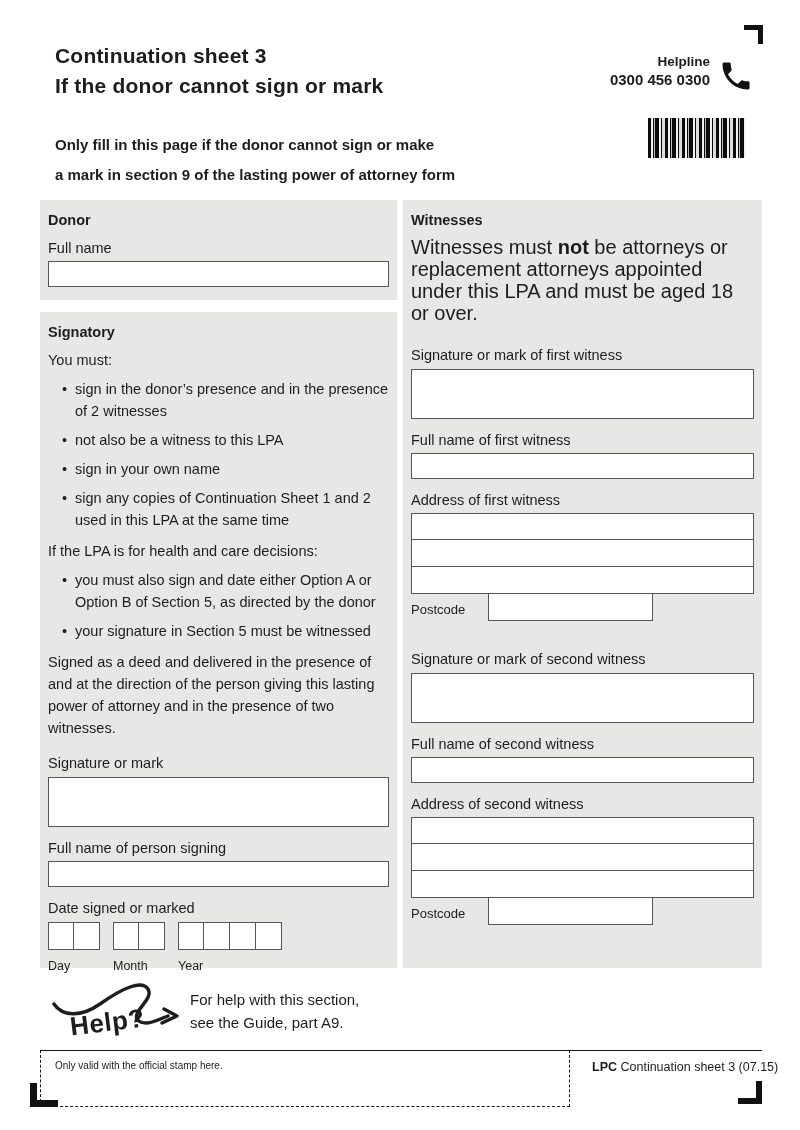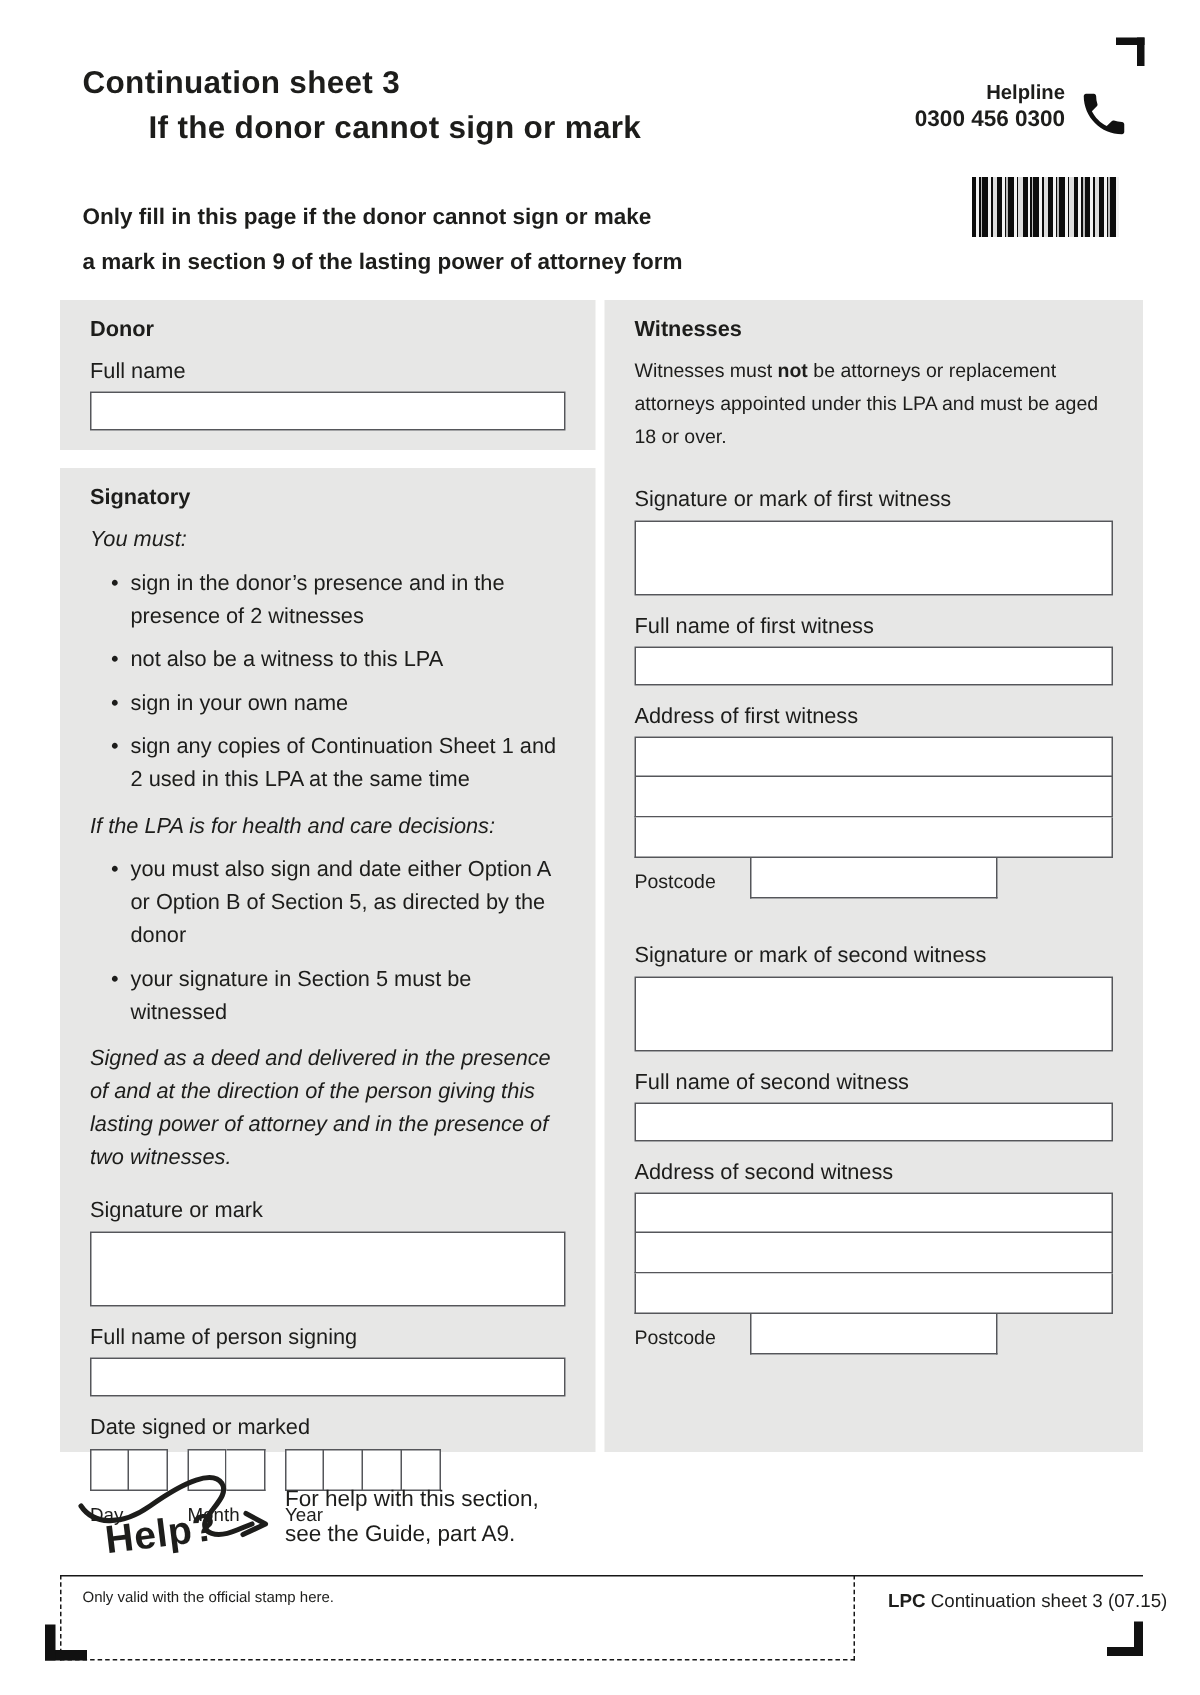--- a/index.html
+++ b/index.html
@@ -7,44 +7,44 @@
   body {
     width:800px; height:1130px; position:relative;
     font-family:"Liberation Sans", sans-serif;
     color:#1d1d1b;
     overflow:hidden;
   }
   .abs { position:absolute; }
 
   
   .title1 { left:55px; top:44px; font-size:21px; font-weight:700; letter-spacing:0.2px; }
-  .title2 { left:55px; top:74px; font-size:21px; font-weight:700; letter-spacing:0.2px;margin-left:44px; }
+  .title2 { left:55px; top:74px; font-size:21px; font-weight:700; letter-spacing:0.2px; }
   .helpline { left:520px; top:53px; width:190px; text-align:right; line-height:18px; }
   .helpline .hl1 { font-size:13.5px; font-weight:700; display:block; }
   .helpline .hl2 { font-size:15px; font-weight:700; display:block; }
   .phone-wrap { left:718px; top:58px; width:36px; height:36px; }
   .phone-wrap svg { width:100%; height:100%; }
   .corner-tr { left:744px; top:25px; width:19px; height:19px;
                border-top:5px solid #111; border-right:5px solid #111; }
   .barcode { left:648px; top:118px; width:98px; height:40px;
     background:repeating-linear-gradient(90deg,
       #0c0c0c 0 3px, #f2f2f2 3px 5px, #0c0c0c 5px 6px, #bbb 6px 7px,
       #0c0c0c 7px 11px, #f2f2f2 11px 13px, #0c0c0c 13px 14px, #ddd 14px 17px); }
   .intro { left:55px; top:130px; font-size:15px; font-weight:700; line-height:30px; }
   .intro span { display:block; }
 
   
-  .panel { background:#e7e7e6; padding:12px 20px; }
+  .panel { background:#e7e7e6; padding:12px 8px; }
   .donor-panel      { left:40px;  top:200px; width:357px; height:100px; }
   .signatory-panel  { left:40px;  top:312px; width:357px; height:656px; }
   .witnesses-panel  { left:403px; top:200px; width:359px; height:768px; }
 
   .sec-title { font-size:14.5px; font-weight:700; }
   .lbl { font-size:14.5px; font-weight:400; }
-  .txt { font-size:14.5px; line-height:22px;font-style:italic; }
+  .txt { font-size:14.5px; line-height:22px; }
 
   .input {
     display:block; width:100%; height:26px; background:#fff;
     border:1px solid #55565a; margin-top:5px;
     font:inherit; font-size:14px; padding:0 6px; outline:none;
   }
   .sigbox { width:100%; height:50px; background:#fff; border:1px solid #55565a; margin-top:6px; }
 
   
   .signatory-panel .sec-title { margin-bottom:9px; }
@@ -58,21 +58,21 @@
   .date-row { display:flex; gap:13px; margin-top:6px; }
   .cells { display:flex; }
   .cell { width:26px; height:28px; background:#fff; border:1px solid #55565a; border-left:none; }
   .cell:first-child { border-left:1px solid #55565a; }
   .dmy-row { position:relative; height:18px; margin-top:9px; font-size:12.5px; }
   .dmy-day { position:absolute; left:0; }
   .dmy-month { position:absolute; left:65px; }
   .dmy-year { position:absolute; left:130px; }
 
   
-  .wit-note { font-size:13px; line-height:22px; margin-top:8px; }
+  .wit-note { font-size:20px; line-height:22px; margin-top:8px; }
   .wit-note b { font-weight:700; }
   .wit-gap { height:10px; }
   .addr-row { width:100%; height:27px; background:#fff; border:1px solid #55565a; border-top:none; }
   .addr-rows { margin-top:5px; }
   .addr-rows .addr-row:first-child { border-top:1px solid #55565a; }
   .postcode-row { display:flex; align-items:center; }
   .postcode-lbl { font-size:13px; width:65px; padding-top:4px; }
   .postcode-box { width:165px; height:27px; background:#fff; border:1px solid #55565a; border-top:none; margin-left:12px; }
 
   

